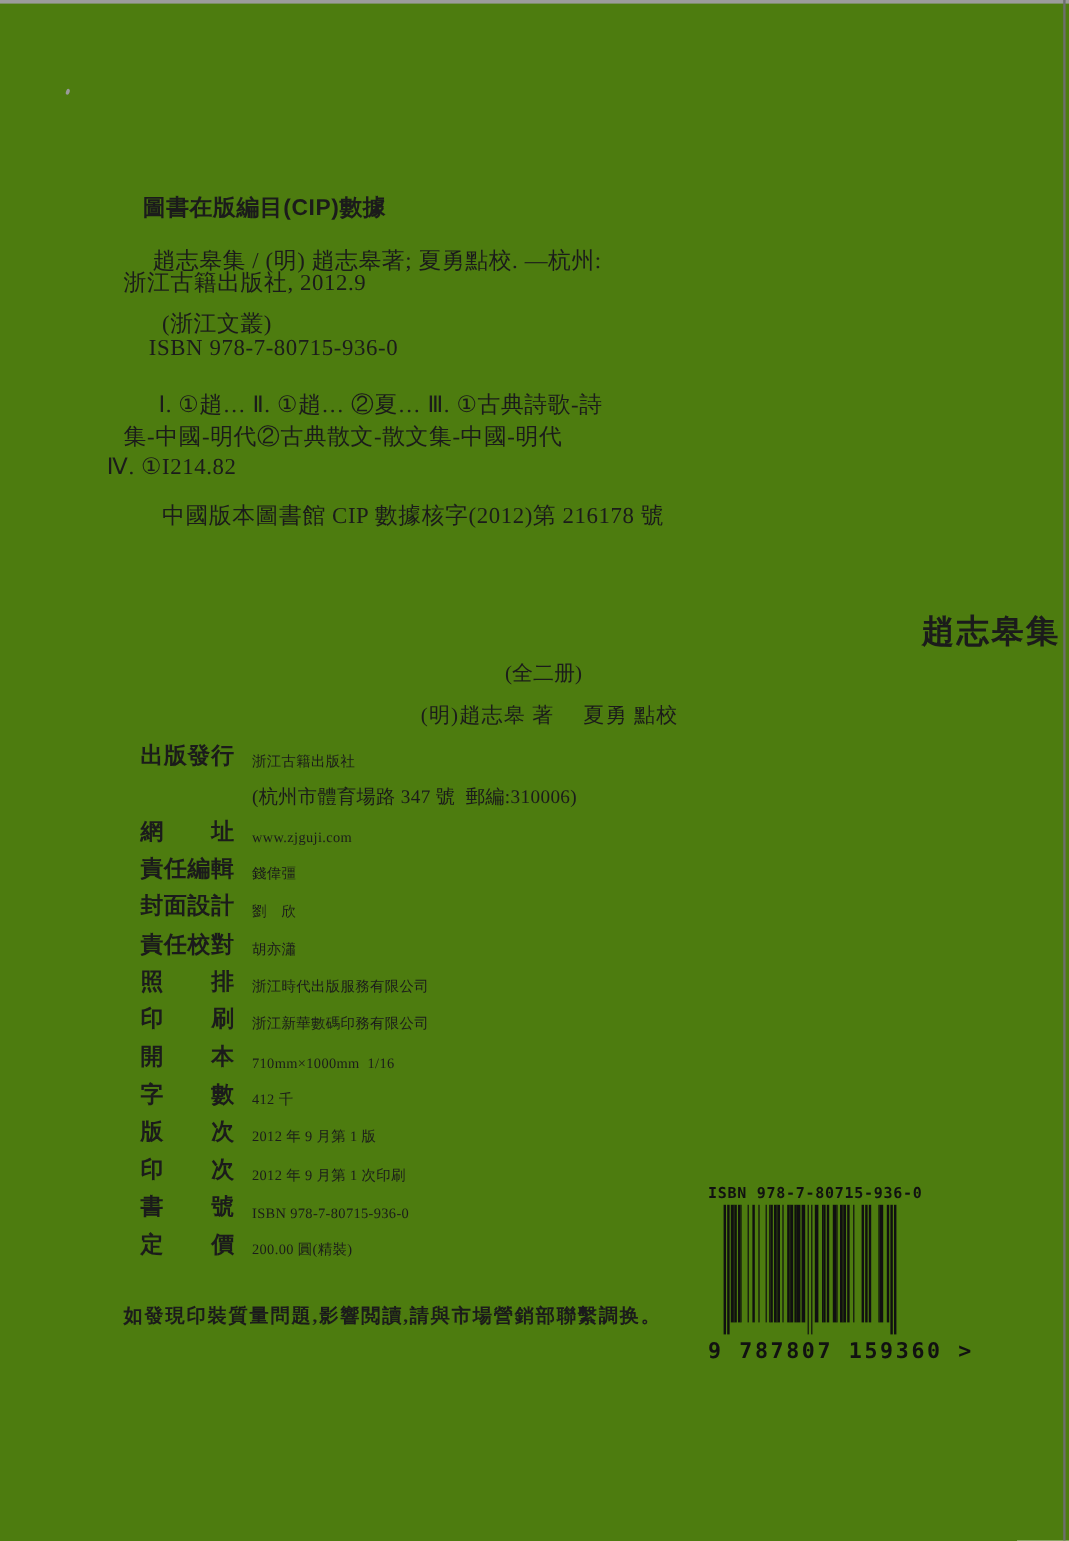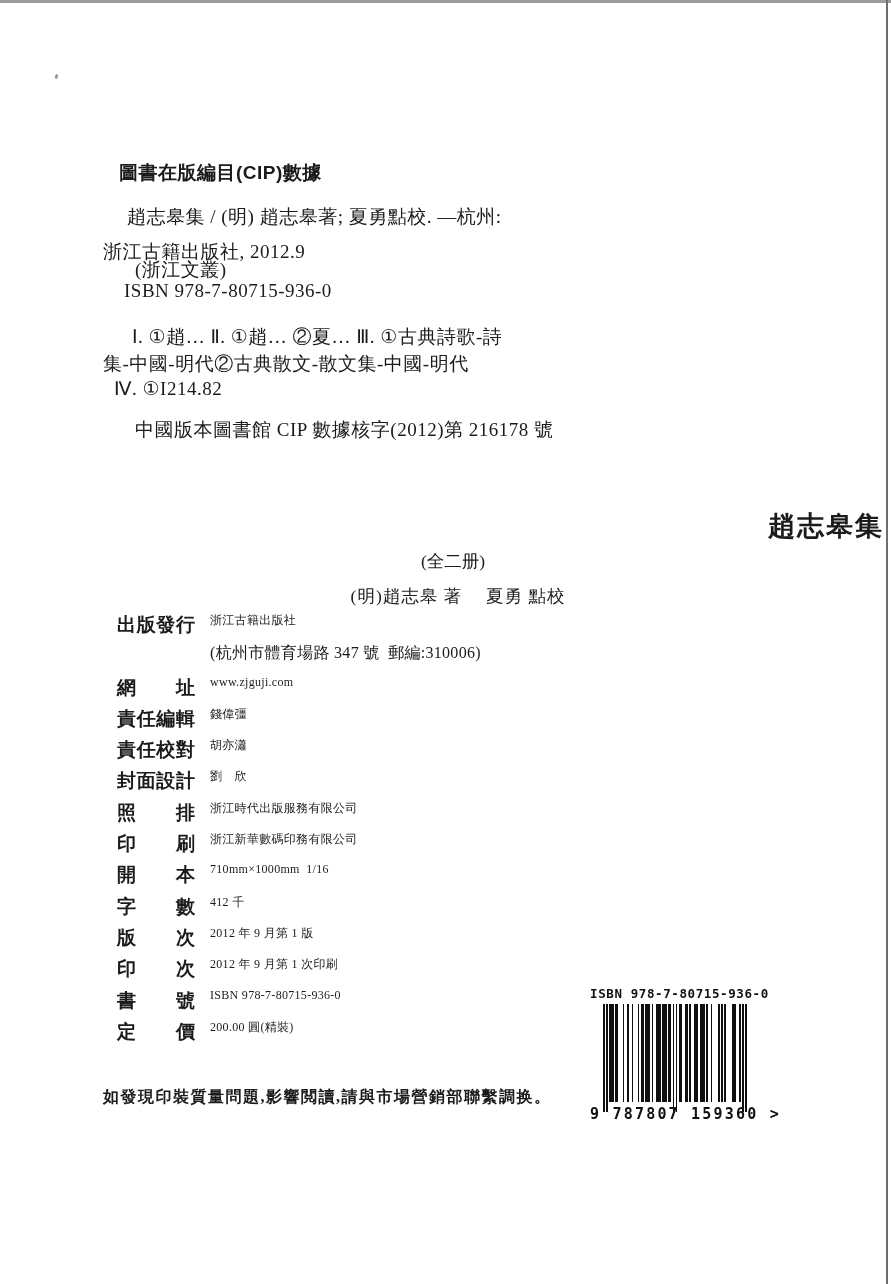--- a/index.html
+++ b/index.html
@@ -1,67 +1,67 @@
 <!DOCTYPE html>
 <html><head>
 <meta charset="utf-8">
 <style>
   html,body{margin:0;padding:0;background:#e8e8e8;}
   .page{
     position:relative;
     width:891px;height:1284px;
-    background:#ffffff;
+    background:#4d7c0f;
     overflow:hidden;
     font-family:"Liberation Serif", serif;
     color:#1b1b1b;
   }
   
   .top-edge{position:absolute;left:0;top:0;width:891px;height:3px;background:#9c9c9c;}
   .right-edge{position:absolute;left:886px;top:0;width:2px;height:1284px;background:#6e6e6e;}
   .speck{position:absolute;left:55px;top:74px;width:3px;height:5px;background:#9a9a9a;border-radius:50%;transform:rotate(20deg);}
 
   .abs{position:absolute;white-space:pre;}
 
   
   .cip-header{left:119px;top:160px;font-family:"Liberation Sans",sans-serif;font-weight:bold;font-size:19px;letter-spacing:0.5px;}
   .cip-line{font-size:19px;letter-spacing:0.5px;}
   .cip-entry-1{left:127px;top:204px;}
-  .cip-entry-2{left:103px;top:239px;}
+  .cip-entry-2{left:103px;top:223px;}
   .cip-series{left:119px;top:257px;margin-left:16px;}
   .cip-isbn{left:124px;top:280px;}
   .cip-class-1{left:132px;top:324px;}
   .cip-class-2{left:103px;top:351px;}
-  .cip-class-3{left:114px;top:377px;}
+  .cip-class-3{left:89px;top:377px;}
   .cip-record{left:135px;top:417px;}
   .book-title{position:absolute;left:0;top:508px;width:884px;text-align:right;
     font-family:"Liberation Sans",sans-serif;font-weight:bold;font-size:27px;letter-spacing:2px;white-space:pre;}
   .volume-note{position:absolute;left:0;top:549px;width:884px;text-align:center;font-size:17.5px;white-space:pre;padding-left:11px;}
   .byline{position:absolute;left:16px;top:584px;width:884px;text-align:center;font-size:17.5px;letter-spacing:1px;white-space:pre;}
 
   
   .colophon{position:absolute;left:117px;top:612px;width:560px;}
-  .row{height:31.3px;display:flex;align-items:flex-start;}
+  .row{height:31.3px;display:flex;align-items:flex-end;}
   .row-label{
     width:78px;flex:0 0 78px;
     font-family:"Liberation Sans",sans-serif;font-weight:bold;font-size:19px;
     text-align:justify;text-align-last:justify;
   }
   .row-value{margin-left:15px;font-size:12px;white-space:pre;letter-spacing:0.3px;}
   .row.addr .row-value{font-size:16px;}
 
   .quality-note{left:103px;top:1087px;font-size:16px;letter-spacing:1.5px;white-space:pre;font-weight:bold;}
 
   
   .barcode{position:absolute;left:590px;top:986px;width:170px;font-family:"DejaVu Sans Mono",monospace;}
   .barcode-isbn{font-size:12.5px;font-weight:bold;letter-spacing:0.6px;white-space:pre;color:#111;}
   .bars{display:flex;align-items:flex-start;margin-top:3px;margin-left:13px;width:146px;height:110px;}
   .bars i{display:block;width:1.53px;height:98px;}
   .bars i.b{background:#101010;}
   .bars i.g{height:108px;}
-  .barcode-digits{position:absolute;left:0;top:119px;font-size:15px;font-weight:bold;letter-spacing:2.2px;white-space:pre;color:#111;}
+  .barcode-digits{position:absolute;left:0;top:130px;font-size:18px;font-weight:bold;letter-spacing:2.2px;white-space:pre;color:#111;}
 </style>
 </head>
 <body>
 
 <div class="page">
 
   <div class="top-edge"></div>
   <div class="right-edge"></div>
   <div class="speck"></div>
 
@@ -90,26 +90,26 @@
       </div>
       <div class="row">
         <div class="row-label">網 址</div>
         <div class="row-value">www.zjguji.com</div>
       </div>
       <div class="row">
         <div class="row-label">責任編輯</div>
         <div class="row-value">錢偉彊</div>
       </div>
       <div class="row">
+        <div class="row-label">封面設計</div>
+        <div class="row-value">劉　欣</div>
+      </div>
+      <div class="row">
         <div class="row-label">責任校對</div>
         <div class="row-value">胡亦瀟</div>
-      </div>
-      <div class="row">
-        <div class="row-label">封面設計</div>
-        <div class="row-value">劉　欣</div>
       </div>
       <div class="row">
         <div class="row-label">照 排</div>
         <div class="row-value">浙江時代出版服務有限公司</div>
       </div>
       <div class="row">
         <div class="row-label">印 刷</div>
         <div class="row-value">浙江新華數碼印務有限公司</div>
       </div>
       <div class="row">

